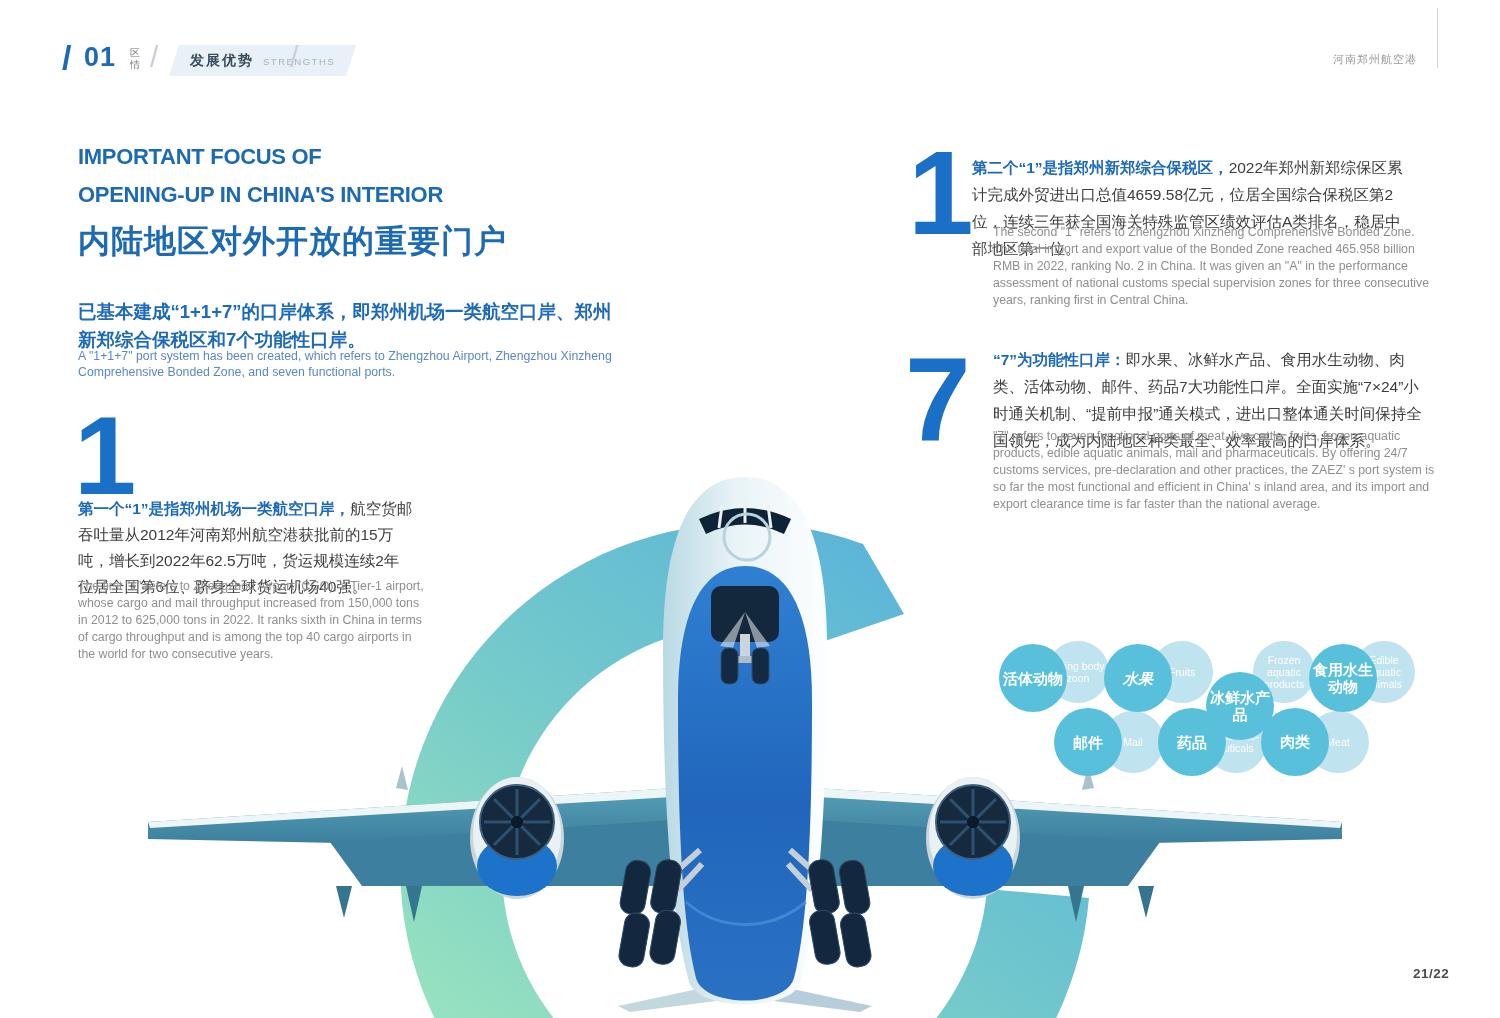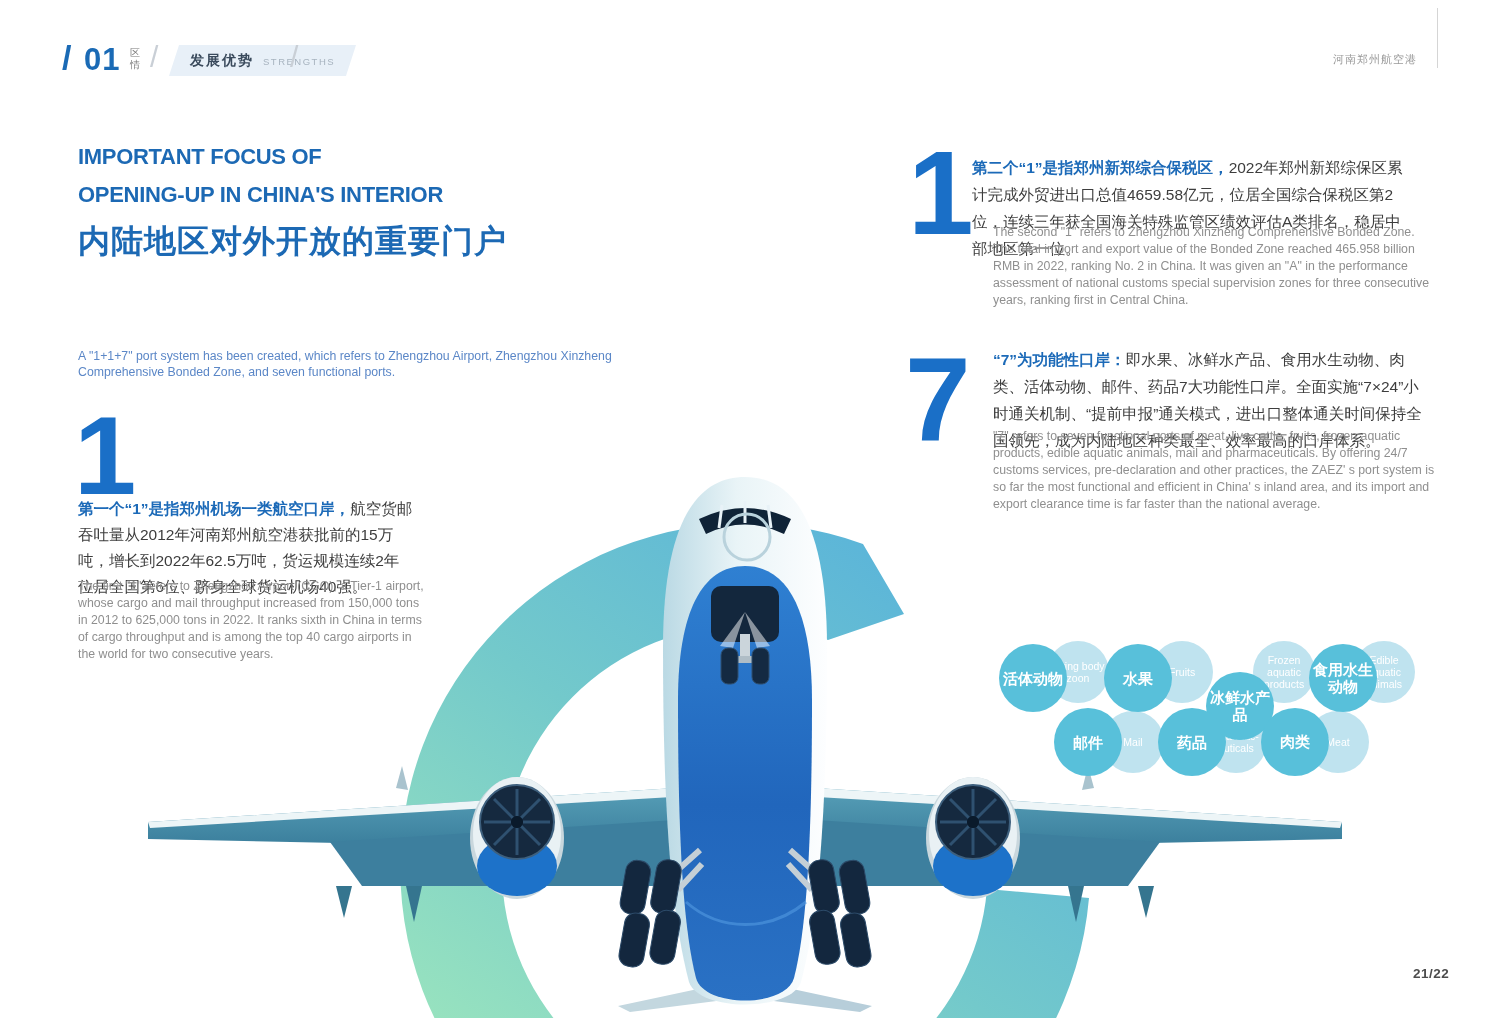--- a/index.html
+++ b/index.html
@@ -7,21 +7,21 @@
     position:relative;width:1500px;height:1018px;background:#ffffff;
     overflow:hidden;font-family:"Liberation Sans", sans-serif;
     -webkit-font-smoothing:antialiased;
   }
   .abs{position:absolute;}
   .illustration{position:absolute;left:0;top:0;width:1500px;height:1018px;}
 
   
   .hdr-slash-blue{font-size:34px;font-weight:bold;color:#1a6ab5;}
   .hdr-slash-gray{font-size:30px;font-weight:300;color:#c9cfd6;}
-  .hdr-num{font-size:31px;font-weight:bold;color:#1a6ab5;letter-spacing:1px;}
+  .hdr-num{font-size:27px;font-weight:bold;color:#1a6ab5;letter-spacing:1px;}
   .hdr-tag{font-size:10px;color:#777;line-height:11px;}
   .badge{background:#e8f0f8;transform:skewX(-18deg);height:31px;display:flex;align-items:center;}
   .badge-inner{transform:skewX(18deg);white-space:nowrap;padding:0 16px;}
   .badge-zh{font-size:14px;font-weight:bold;color:#3a4a5c;letter-spacing:2px;}
   .badge-en{font-size:9.5px;color:#a7b3bf;letter-spacing:1.5px;margin-left:9px;}
   .brand{font-size:11px;color:#9a9a9a;letter-spacing:1px;}
   .vline{width:1px;background:#d5d5d5;}
 
   
   .title-en{font-size:22px;line-height:38px;font-weight:bold;color:#1c69b4;letter-spacing:-0.3px;}
@@ -187,38 +187,39 @@
     </div>
   </div>
   <span class="abs txt hdr-slash-gray" style="left:290px;top:40px;">/</span>
   <span class="abs txt brand" style="left:1333px;top:52px;">河南郑州航空港</span>
   <div class="abs txt vline" style="left:1437px;top:8px;height:60px;"></div>
 
   <div class="abs txt title-en" style="left:78px;top:138px;">IMPORTANT FOCUS OF</div>
   <div class="abs txt title-zh" style="left:78px;top:220px;">内陆地区对外开放的重要门户</div>
   <div class="abs txt title-en" style="left:78px;top:176px;">OPENING-UP IN CHINA'S INTERIOR</div>
 
+  <div class="abs txt intro-zh" style="left:78px;top:298px;width:548px;">已基本建成“1+1+7”的口岸体系，即郑州机场一类航空口岸、郑州新郑综合保税区和7个功能性口岸。</div>
   <div class="abs txt intro-en" style="left:78px;top:348px;width:540px;">A "1+1+7" port system has been created, which refers to Zhengzhou Airport, Zhengzhou Xinzheng Comprehensive Bonded Zone, and seven functional ports.</div>
 
   <div class="abs txt numeral" style="left:74px;top:400px;font-size:112px;">1</div>
   <p class="abs txt zh-para" style="left:78px;top:496px;width:336px;margin:0;"><span class="zh-lead">第一个“1”是指郑州机场一类航空口岸，</span><span>航空货邮吞吐量从2012年河南郑州航空港获批前的15万吨，增长到2022年62.5万吨，货运规模连续2年位居全国第6位、跻身全球货运机场40强。</span></p>
   <p class="abs txt en-para" style="left:78px;top:578px;width:352px;margin:0;">The first "1" refers to Zhengzhou Airport (CGO), a Tier-1 airport, whose cargo and mail throughput increased from 150,000 tons in 2012 to 625,000 tons in 2022. It ranks sixth in China in terms of cargo throughput and is among the top 40 cargo airports in the world for two consecutive years.</p>
 
   <div class="abs txt numeral" style="left:908px;top:134px;font-size:118px;">1</div>
   <p class="abs txt zh-para" style="left:960px;top:142px;width:440px;margin:12px;line-height:27px;"><span class="zh-lead">第二个“1”是指郑州新郑综合保税区，</span><span>2022年郑州新郑综保区累计完成外贸进出口总值4659.58亿元，位居全国综合保税区第2位，连续三年获全国海关特殊监管区绩效评估A类排名，稳居中部地区第一位。</span></p>
   <p class="abs txt en-para" style="left:993px;top:224px;width:440px;margin:0;">The second "1" refers to Zhengzhou Xinzheng Comprehensive Bonded Zone. The total import and export value of the Bonded Zone reached 465.958 billion RMB in 2022, ranking No. 2 in China. It was given an "A" in the performance assessment of national customs special supervision zones for three consecutive years, ranking first in Central China.</p>
 
   <div class="abs txt numeral" style="left:905px;top:340px;font-size:118px;">7</div>
   <p class="abs txt zh-para" style="left:993px;top:346px;width:440px;margin:0;line-height:27px;"><span class="zh-lead">“7”为功能性口岸：</span><span>即水果、冰鲜水产品、食用水生动物、肉类、活体动物、邮件、药品7大功能性口岸。全面实施“7×24”小时通关机制、“提前申报”通关模式，进出口整体通关时间保持全国领先，成为内陆地区种类最全、效率最高的口岸体系。</span></p>
   <p class="abs txt en-para" style="left:993px;top:428px;width:448px;margin:0;">"7" refers to seven functional ports of meat, live cattle, fruits, frozen aquatic products, edible aquatic animals, mail and pharmaceuticals. By offering 24/7 customs services, pre-declaration and other practices, the ZAEZ' s port system is so far the most functional and efficient in China' s inland area, and its import and export clearance time is far faster than the national average.</p>
 
   <div class="pc pc-light" style="left:1047px;top:641px;">Living body zoon</div>
   <div class="pc pc-dark" style="left:999px;top:644px;">活体动物</div>
   <div class="pc pc-light" style="left:1151px;top:641px;">Fruits</div>
-  <div class="pc pc-dark" style="left:1104px;top:644px;">水果</div>
+  <div class="pc pc-dark" style="left:1104px;top:644px;font-style:italic;">水果</div>
   <div class="pc pc-light" style="left:1253px;top:641px;">Frozen aquatic products</div>
   <div class="pc pc-dark" style="left:1206px;top:672px;">冰鲜水产品</div>
   <div class="pc pc-light" style="left:1353px;top:641px;">Edible aquatic animals</div>
   <div class="pc pc-dark" style="left:1309px;top:644px;">食用水生动物</div>
 
   <div class="pc pc-light" style="left:1102px;top:711px;">Mail</div>
   <div class="pc pc-dark" style="left:1054px;top:708px;text-align:center;">邮件</div>
   <div class="pc pc-light" style="left:1205px;top:711px;">Pharmac­euticals</div>
   <div class="pc pc-dark" style="left:1158px;top:708px;">药品</div>
   <div class="pc pc-light" style="left:1307px;top:711px;">Meat</div>

